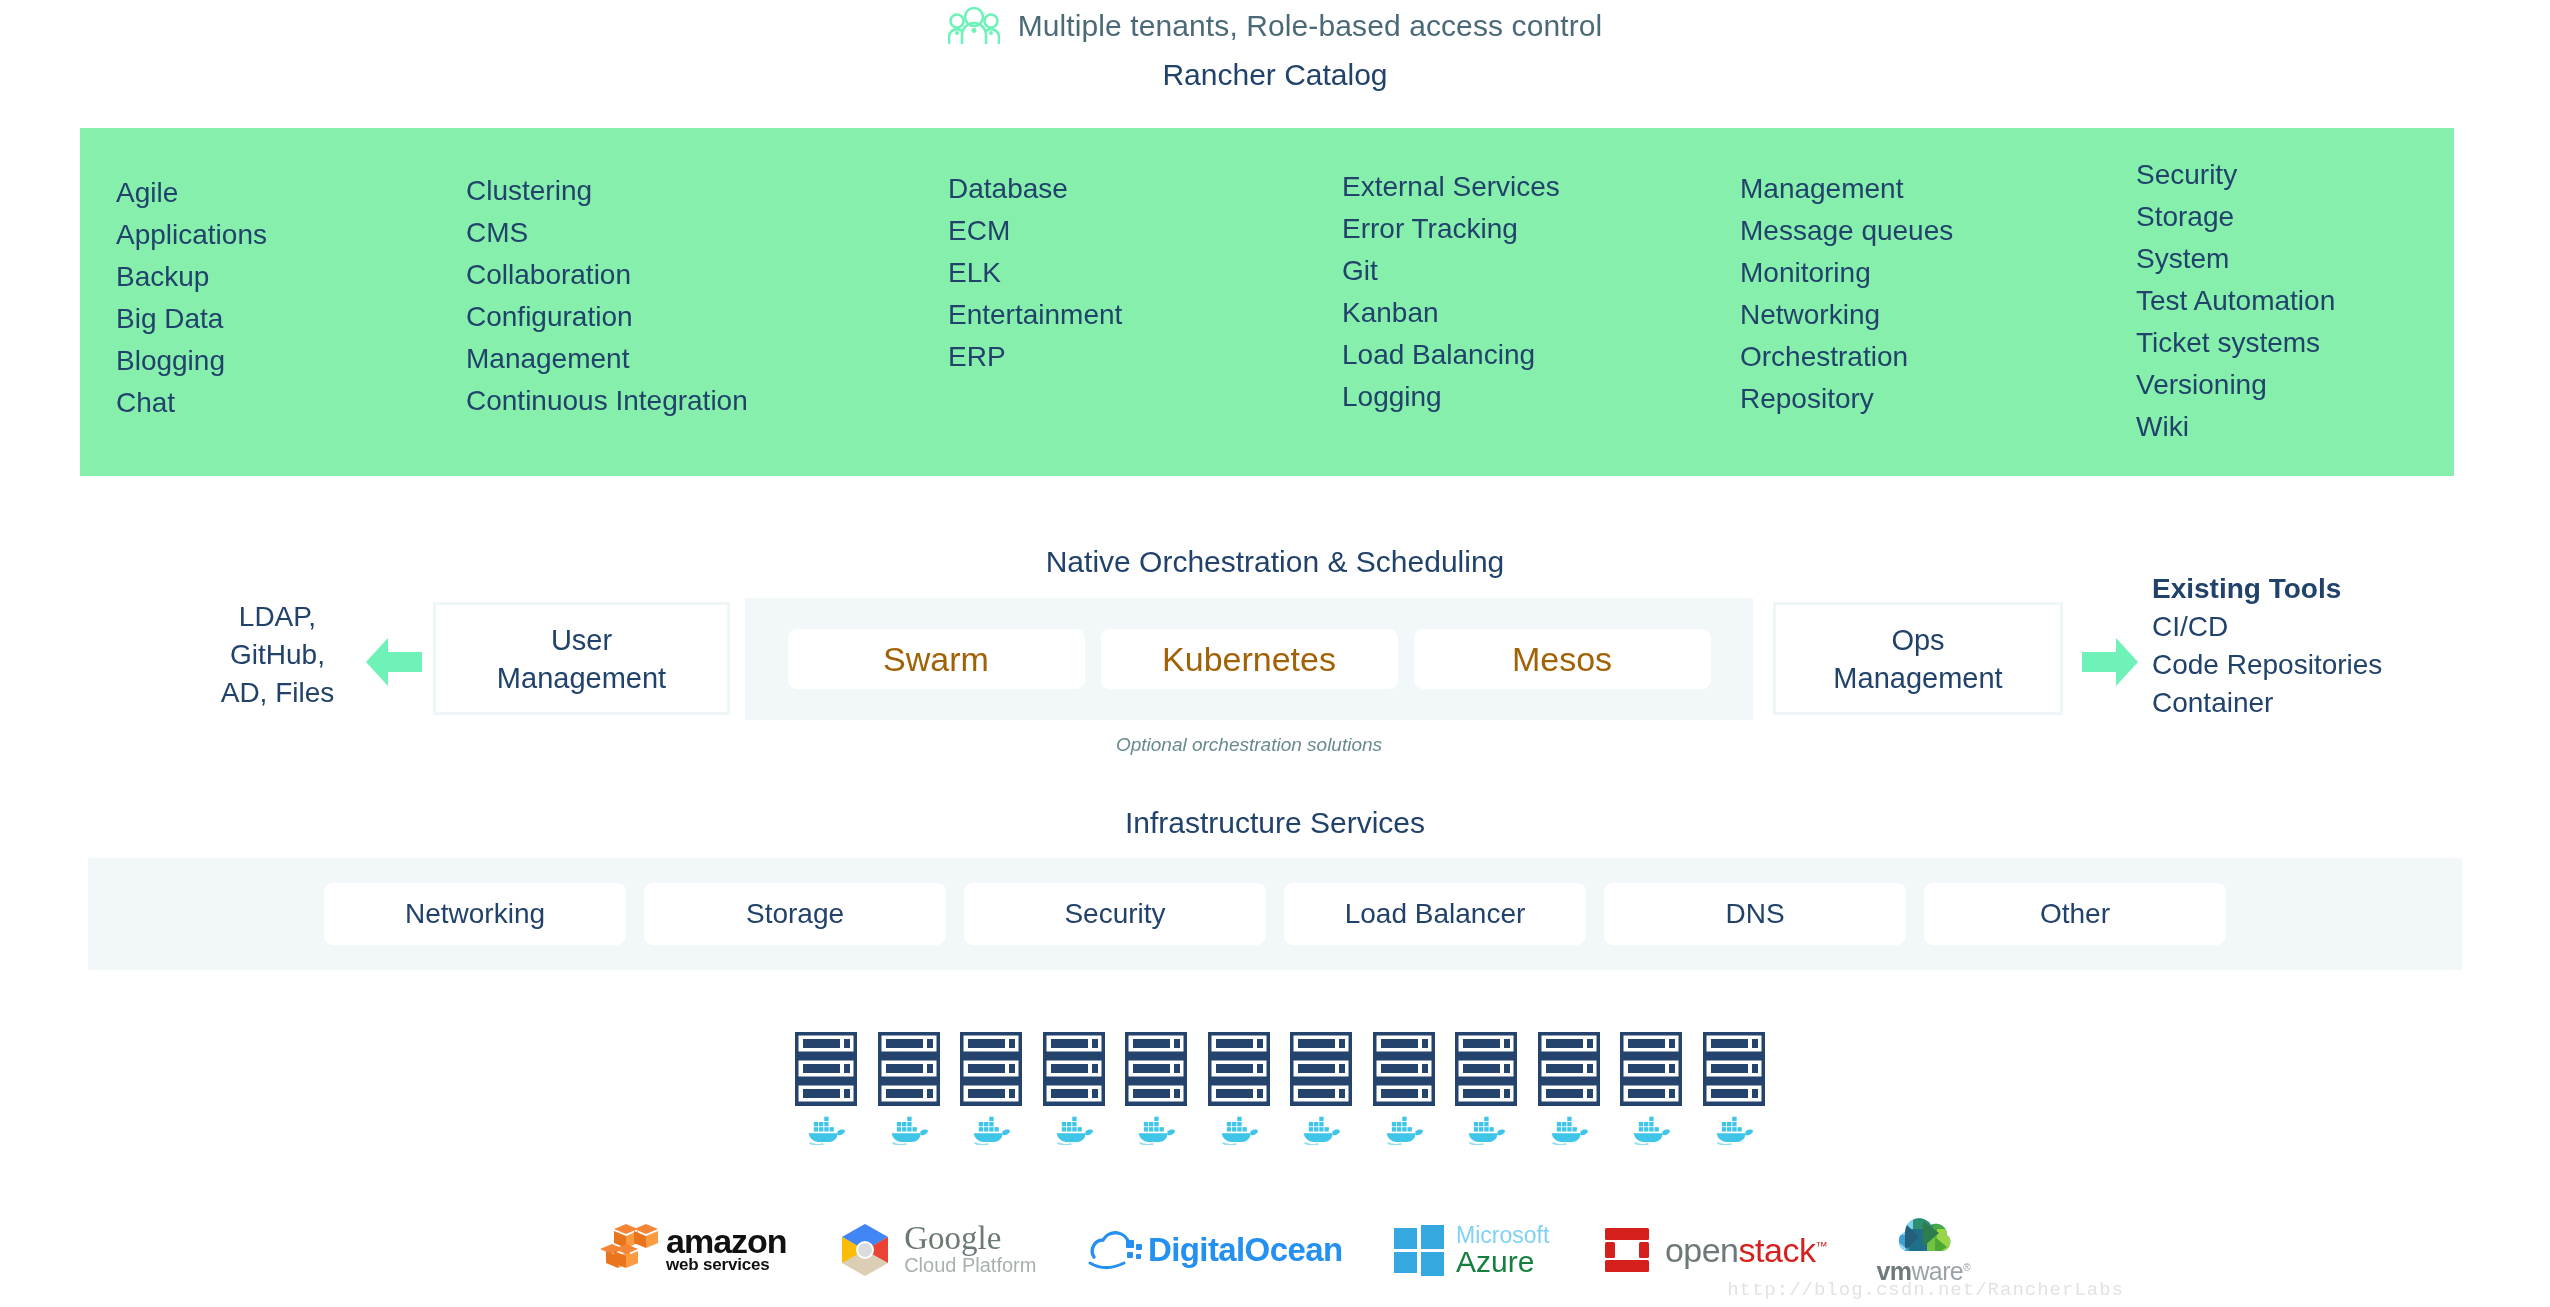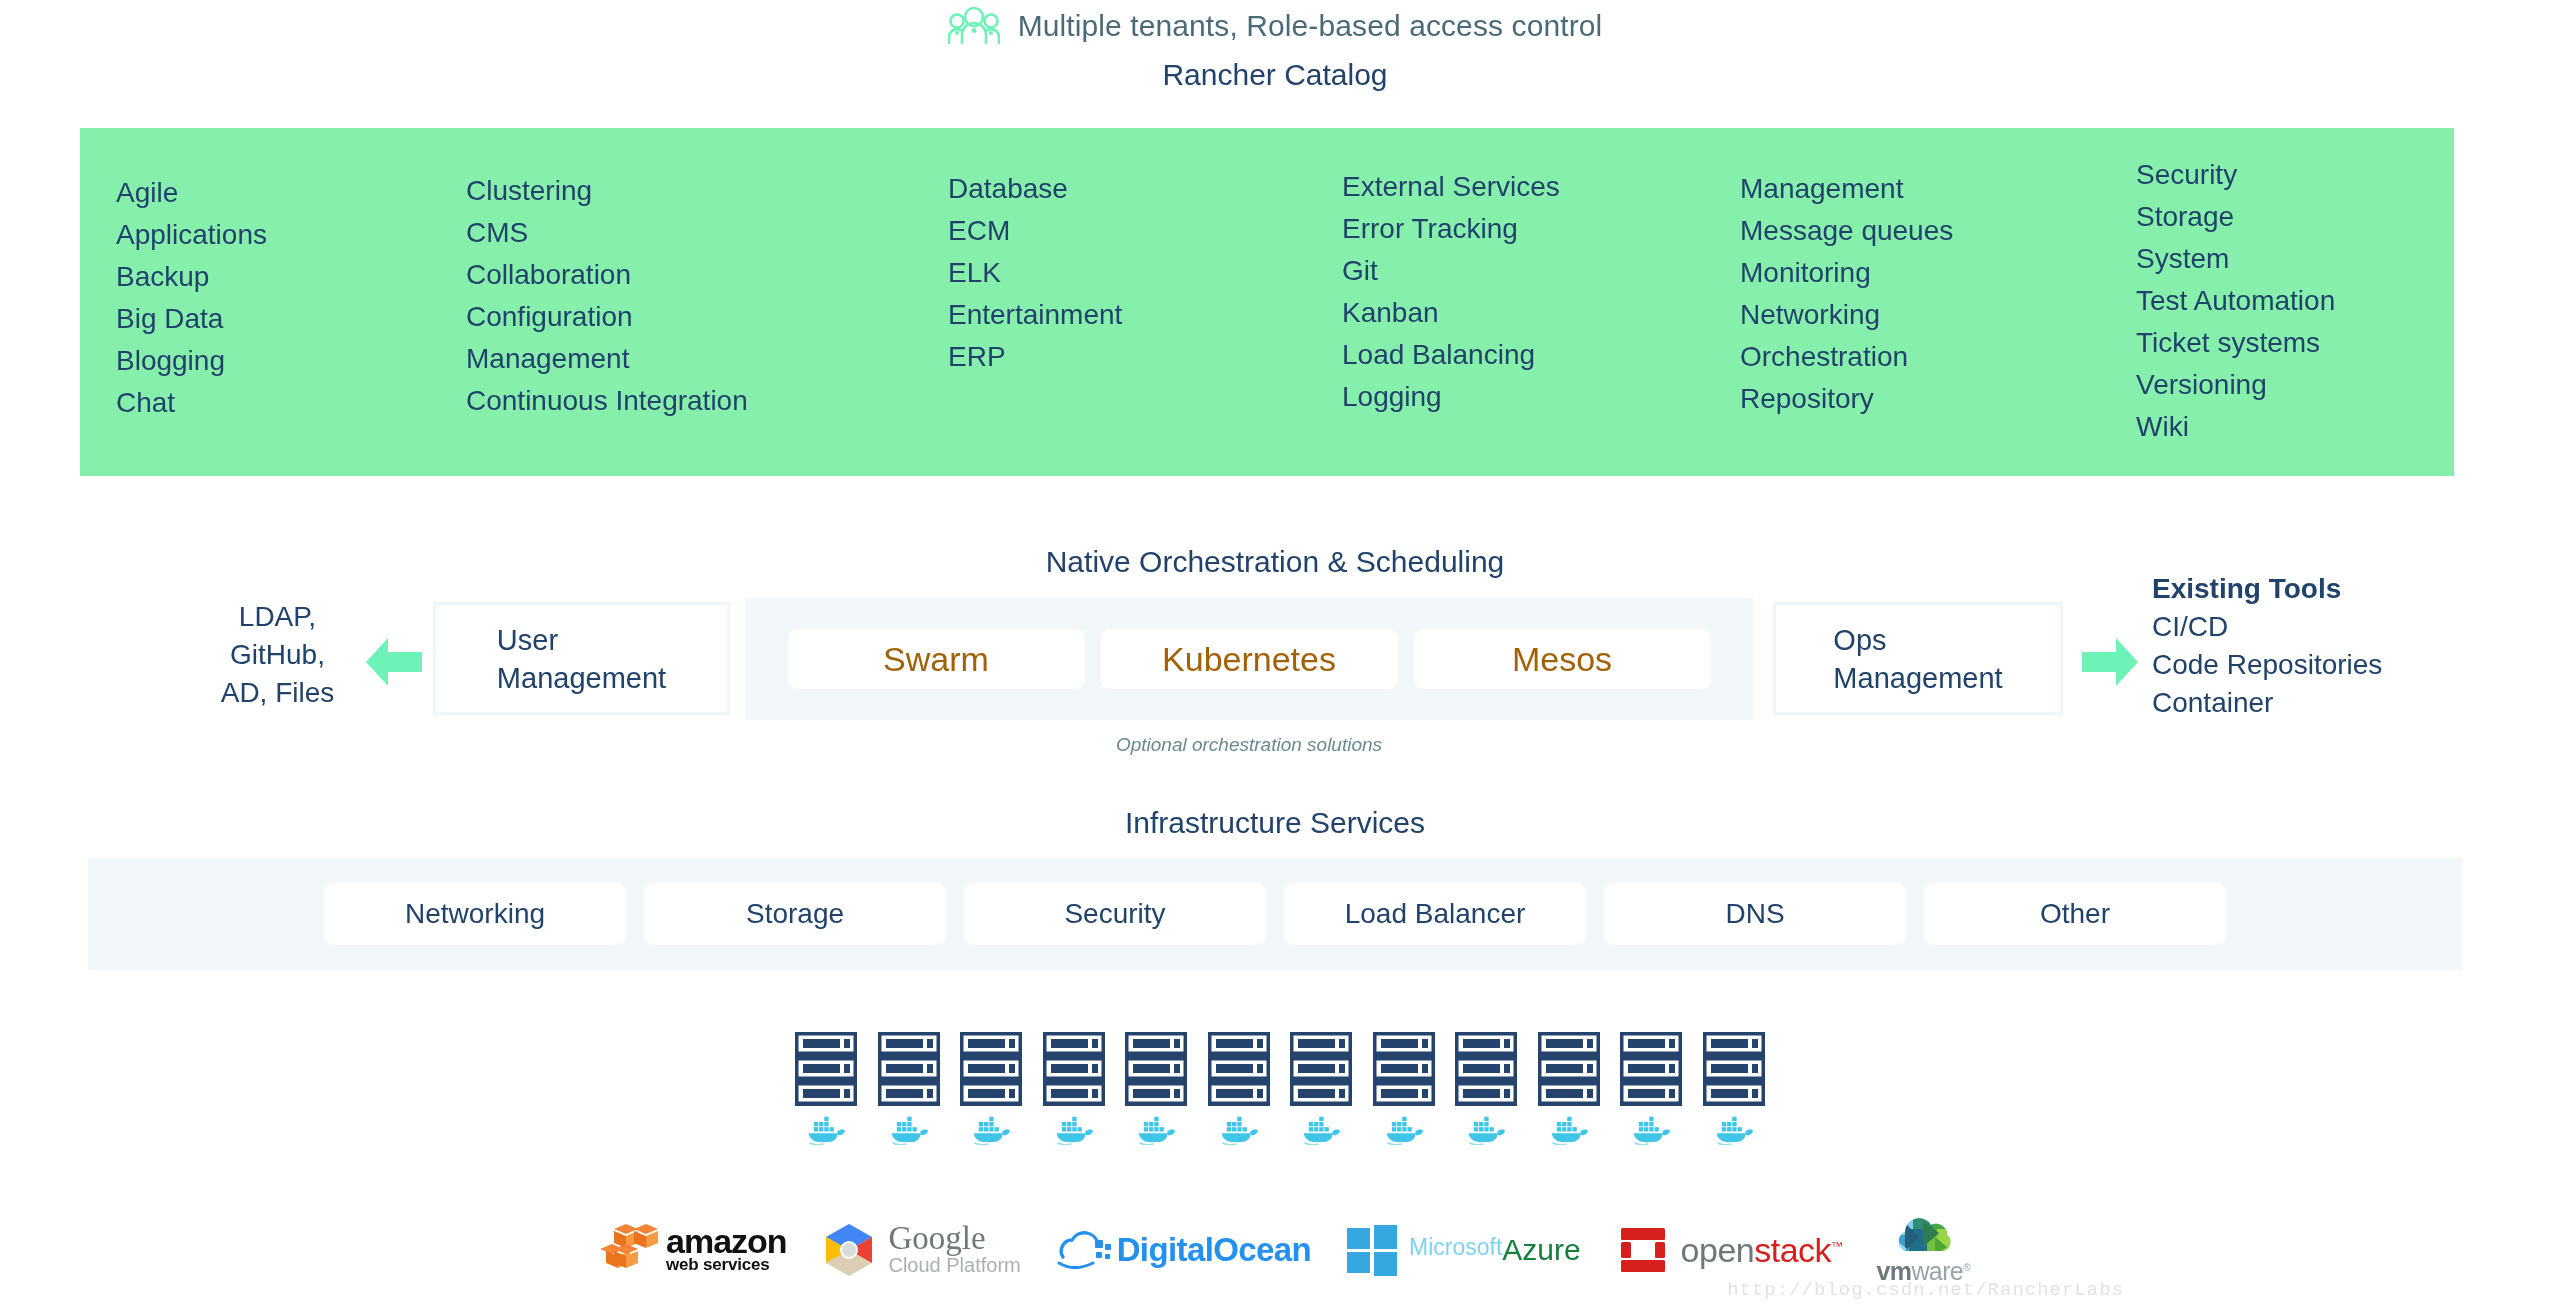--- a/index.html
+++ b/index.html
@@ -56,21 +56,21 @@
   #ldap-list { left: 190px; top: 598px; width: 175px; text-align: center; }
   #tools-list{ left: 2152px; top: 570px; width: 400px; text-align: left; }
   #tools-list .hdr { font-weight: 700; }
 
   .arrow { position: absolute; }
   #arrow-left  { left: 366px;  top: 638px; }
   #arrow-right { left: 2082px; top: 638px; }
 
   .mgmt-box {
     position: absolute; background: #ffffff; border: 3px solid #eef6f7;
-    display: flex; align-items: center; justify-content: center; text-align: left;
+    display: flex; align-items: center; justify-content: center; text-align: center;
     font-size: 29px; line-height: 38px; color: #21426b;
   }
   #user-mgmt { left: 433px;  top: 602px; width: 297px; height: 113px; }
   #ops-mgmt  { left: 1773px; top: 602px; width: 290px; height: 113px; }
 
   .orch-band {
     position: absolute; left: 745px; top: 598px; width: 1008px; height: 122px;
     background: #f2f8f9;
   }
   .orch-inner {
@@ -124,21 +124,21 @@
   .aws-txt { display: flex; flex-direction: column; margin-left: 4px; }
   .aws-amazon { font-size: 34px; font-weight: 700; color: #111111; line-height: 30px; letter-spacing: -1px; }
   .aws-ws { font-size: 17px; font-weight: 700; color: #111111; line-height: 18px; letter-spacing: -.2px; }
   
   .g-txt { display: flex; flex-direction: column; margin-left: 10px; }
   .g-google { font-family: "Liberation Serif", serif; font-size: 33px; color: #6c7a72; line-height: 30px; }
   .g-cp { font-size: 20px; color: #a8b2ad; line-height: 24px; }
   
   .do-txt { font-size: 33px; font-weight: 700; color: #2490ef; margin-left: 0; letter-spacing: -.6px; }
   
-  .az-txt { display: flex; flex-direction: row; margin-left: 10px; }
+  .az-txt { display: flex; flex-direction: column; margin-left: 10px; }
   .az-ms { font-size: 23px; color: #7fd2f5; line-height: 24px; }
   .az-azure { font-size: 30px; color: #15803d; line-height: 30px; }
   
   .os-txt { font-size: 34px; margin-left: 10px; letter-spacing: -.5px; }
   .os-open { color: #6d7878; }
   .os-stack { color: #d6201e; }
   .os-tm { font-size: 12px; color: #d6201e; vertical-align: super; }
   
   .vm-wrap { display: flex; flex-direction: column; align-items: center; }
   .vm-txt { margin-top: 2px; font-size: 25px; letter-spacing: -.6px; }

